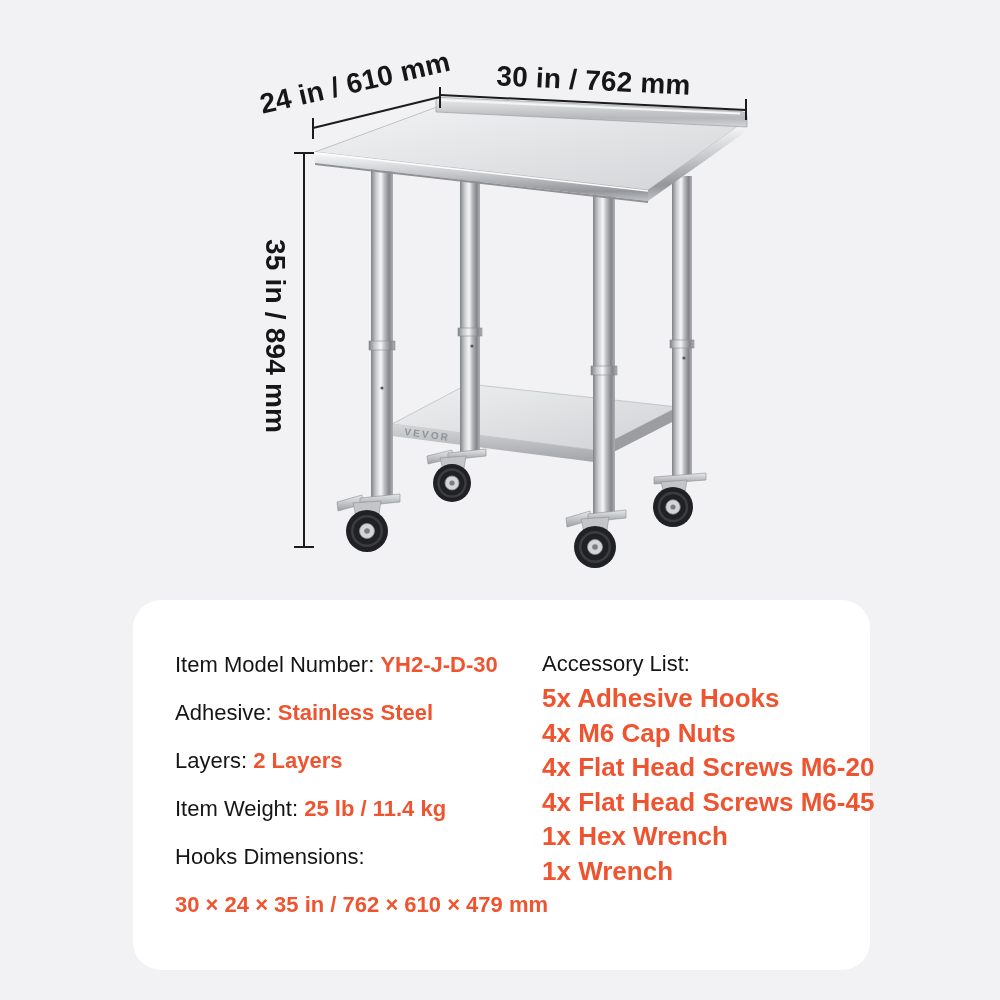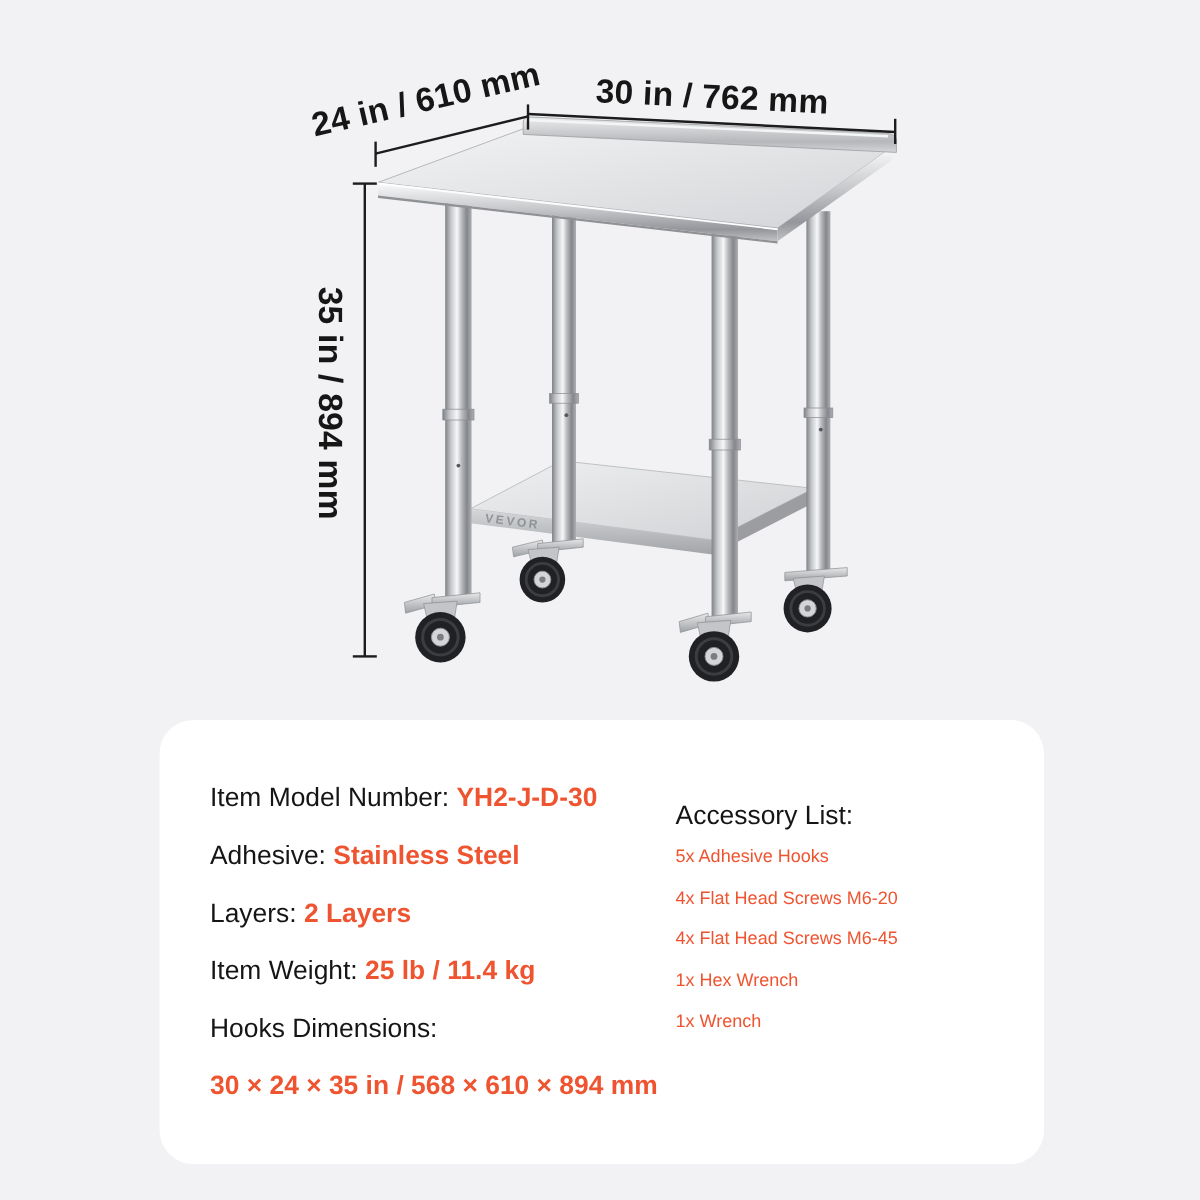--- a/index.html
+++ b/index.html
@@ -11,23 +11,23 @@
   .dim-text{font-weight:700;font-size:28px;fill:#161616;letter-spacing:.2px;}
   .brand-text{font-weight:700;font-size:10px;fill:#8f9397;letter-spacing:2.2px;}
   .spec-card{
     position:absolute;left:133px;top:600px;width:737px;height:370px;
     background:#ffffff;border-radius:28px;
   }
   .spec-col{position:absolute;top:641px;left:318px;width:380px;}
   .spec-line{height:48px;line-height:48px;font-size:22px;color:#151515;white-space:pre;}
   .spec-line .lbl{font-weight:400;color:#151515;}
   .spec-line .val{font-weight:700;color:#ef5430;}
-  .acc-col{position:absolute;top:646px;left:563px;width:320px;margin-top:16px;}
+  .acc-col{position:absolute;top:646px;left:542px;width:320px;}
   .acc-title{height:35px;line-height:35px;font-size:22px;font-weight:400;color:#151515;}
-  .acc-item{height:34.6px;line-height:34.6px;font-size:15px;font-weight:400;color:#ef5430;white-space:nowrap;}
+  .acc-item{height:34.6px;line-height:34.6px;font-size:26px;font-weight:700;color:#ef5430;white-space:nowrap;}
 </style>
 </head>
 <body>
 
 <div class="canvas">
 
   <svg class="illus" width="1000" height="1000" viewBox="0 0 1000 1000">
     <defs>
       <linearGradient id="gTop" x1="0" y1="0" x2="1" y2="1">
         <stop offset="0" stop-color="#f2f3f4"></stop>
@@ -170,25 +170,26 @@
   </svg>
 
   <div class="spec-card"></div>
 
   <div class="spec-col" style="left:175px;">
     <div class="spec-line"><span class="lbl">Item Model Number: </span><span class="val">YH2-J-D-30</span></div>
     <div class="spec-line"><span class="lbl">Adhesive: </span><span class="val">Stainless Steel</span></div>
     <div class="spec-line"><span class="lbl">Layers: </span><span class="val">2 Layers</span></div>
     <div class="spec-line"><span class="lbl">Item Weight: </span><span class="val">25 lb / 11.4 kg</span></div>
     <div class="spec-line"><span class="lbl">Hooks Dimensions:</span><span class="val"></span></div>
-    <div class="spec-line"><span class="lbl"></span><span class="val">30 × 24 × 35 in / 568 × 610 × 894 mm</span></div>
+    <div class="spec-line"><span class="lbl"></span><span class="val">30 × 24 × 35 in / 762 × 610 × 479 mm</span></div>
   </div>
 
   <div class="acc-col">
     <div class="acc-title">Accessory List:</div>
     <div class="acc-item">5x Adhesive Hooks</div>
+    <div class="acc-item">4x M6 Cap Nuts</div>
     <div class="acc-item">4x Flat Head Screws M6-20</div>
     <div class="acc-item">4x Flat Head Screws M6-45</div>
     <div class="acc-item">1x Hex Wrench</div>
     <div class="acc-item">1x Wrench</div>
   </div>
 
 </div>
 
 </body></html>

